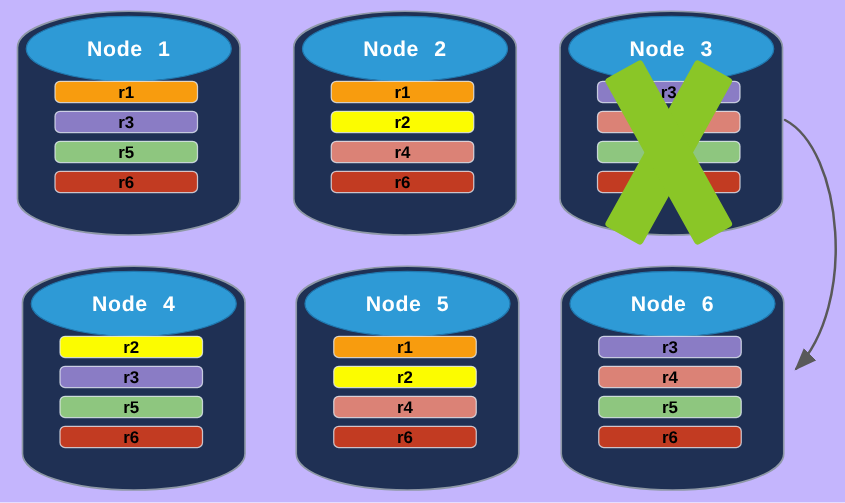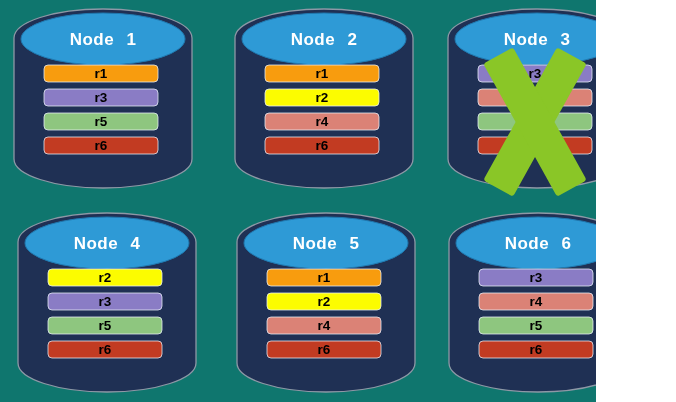--- a/index.html
+++ b/index.html
@@ -1,20 +1,20 @@
 <!DOCTYPE html>
 <html><head>
 <meta charset="utf-8">
 <style>
   html, body { margin: 0; padding: 0; background: #ffffff; }
   .canvas {
     position: relative;
-    width: 596px;
+    width: 676px;
     height: 402px;
-    background: #0f766e;
+    background: #c4b5fd;
     font-family: "Liberation Sans", sans-serif;
     overflow: hidden;
   }
   svg { display: block; }
   .cyl-body   { stroke: #8e98a6; stroke-width: 1.3; }
   .cyl-cap    { stroke: #2079b0; stroke-width: 1; }
   .node-title {
     font-family: "Liberation Sans", sans-serif;
     font-size: 17px;
     font-weight: bold;

